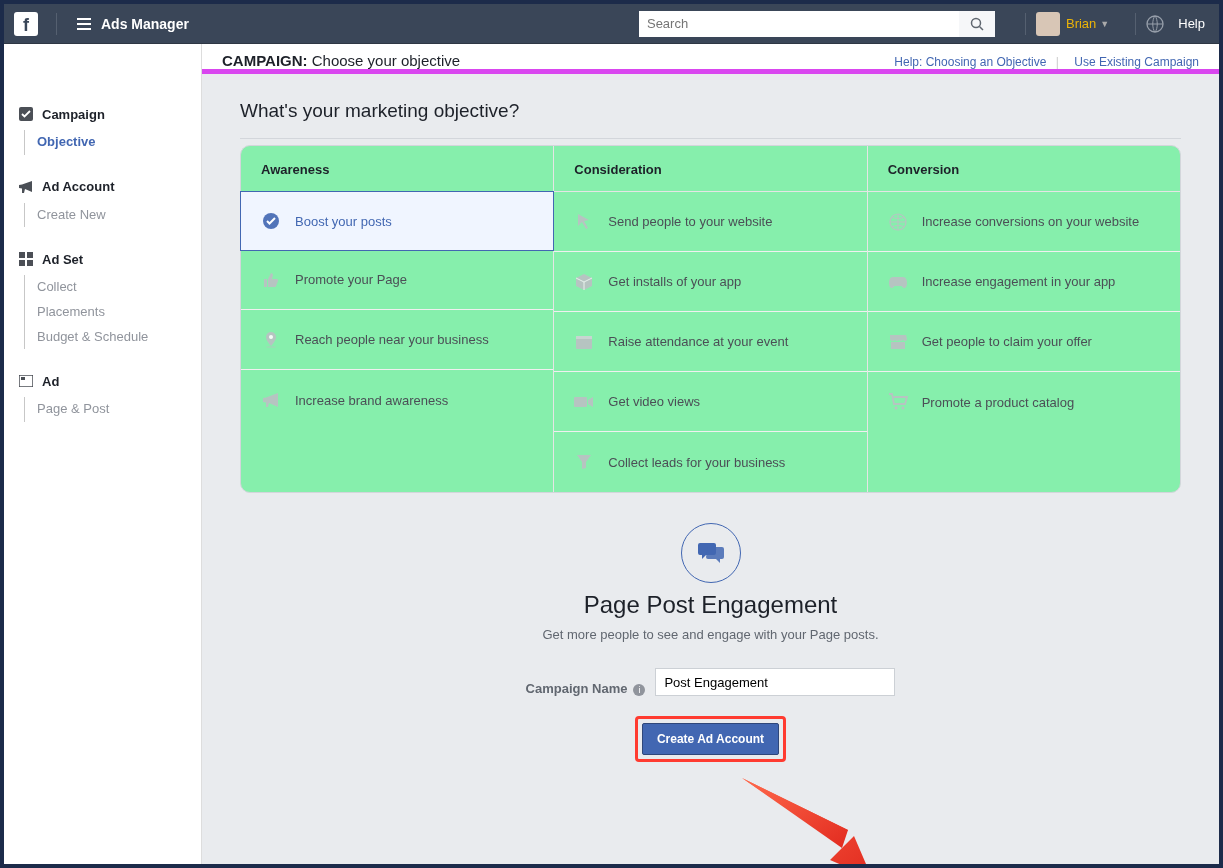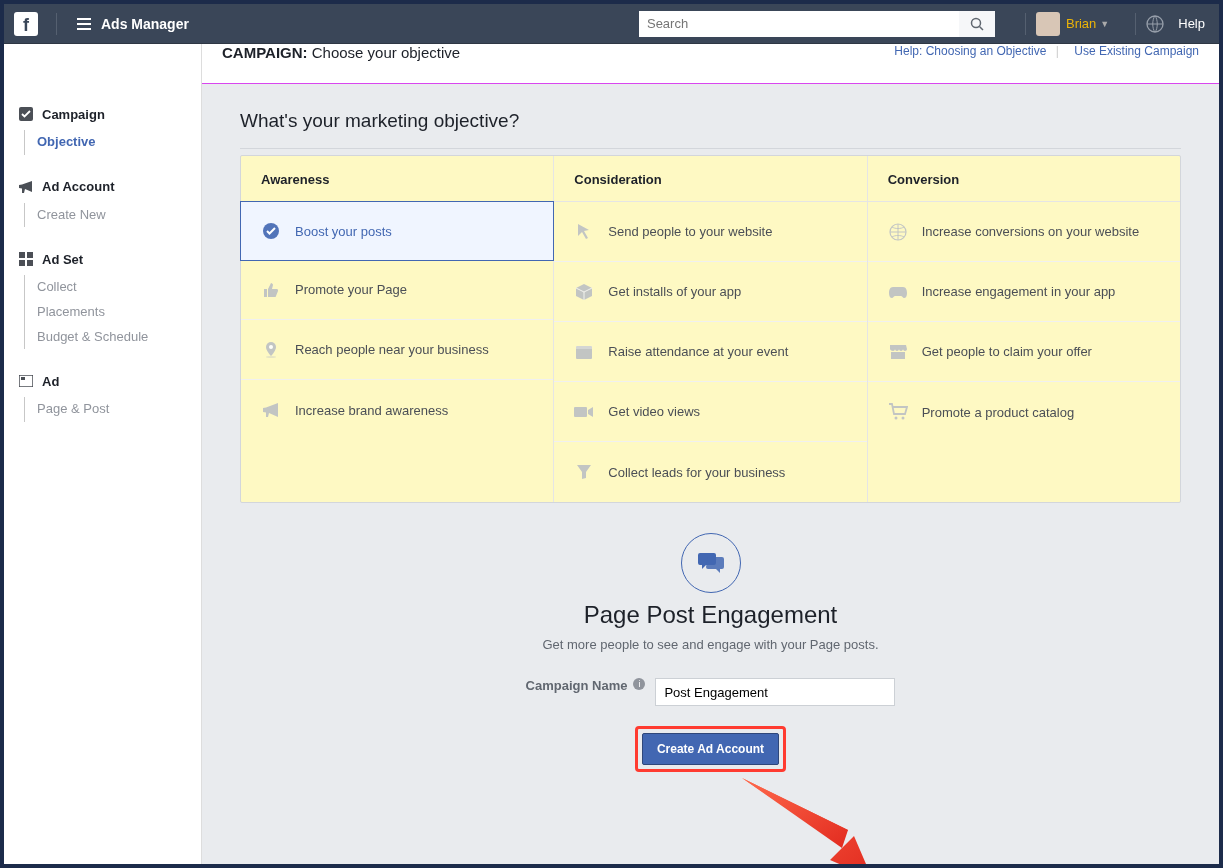--- a/index.html
+++ b/index.html
@@ -21,43 +21,43 @@
 .vdiv{width:1px;height:22px;background:#556070;margin:0 10px}
 .body{display:flex;flex:1;overflow:hidden}
 .sidebar{width:198px;border-right:1px solid #ddd;background:#fff;padding-top:48px}
 .sb-section{padding:14px 14px 10px 14px}
 .sb-head{display:flex;align-items:center;font-weight:bold;color:#1d2129;margin-bottom:8px}
 .sb-icon{width:16px;height:16px;margin-right:8px;display:inline-flex;align-items:center;justify-content:center;color:#4b4f56}
 .sb-sub{margin-left:6px;padding-left:12px;border-left:1px solid #c7c7c7;color:#90949c;line-height:1.9}
 .sb-sub div{cursor:pointer}
 .sb-sub .active{color:#4267b2;font-weight:bold}
 .main{flex:1;background:#e9ebee;overflow:auto;position:relative}
-.page-head{background:#fff;border-bottom:1px solid #d946ef;height:40px;display:flex;align-items:flex-start;padding:0 20px}
+.page-head{background:#fff;border-bottom:5px solid #d946ef;height:30px;display:flex;align-items:flex-end;padding:0 20px}
 .ph-title{font-size:15px}
 .ph-title b{font-weight:bold}
 .ph-links{margin-left:auto;font-size:12px}
 .ph-links a{color:#4267b2;text-decoration:none;margin-left:6px}
 .ph-sep{color:#ccc;margin:0 6px}
 .content{padding:26px 38px 40px 38px}
 .question{font-size:19px;color:#1d2129;margin-bottom:16px}
 .hr{border:none;border-top:1px solid #d3d6db;margin-bottom:0}
-.grid{display:flex;border:1px solid #d3d6db;border-radius:2px;background:#fef9c3;margin-top:6px}
+.grid{display:flex;border:1px solid #d3d6db;border-radius:10px;background:#86efac;margin-top:6px}
 .col{flex:1;border-right:1px solid #e5e5e5}
 .col:last-child{border-right:none}
 .col-head{padding:16px 20px 14px 20px;font-weight:bold;border-bottom:1px solid #e5e5e5;font-size:13px}
 .cell{display:flex;align-items:center;height:60px;padding:8px 20px;border-bottom:1px solid #f0f0f0;cursor:pointer;color:#4b4f56}
 .cell:last-child{border-bottom:none}
 .cell-icon{width:20px;height:20px;margin-right:14px;color:#bcc0c4;opacity:.9;display:flex;align-items:center;justify-content:center}
 .cell.selected{border:1px solid #4267b2;background:#f0f5ff;color:#4267b2;margin:-1px}
 .cell.selected .cell-icon{color:#4267b2}
 .summary{margin-top:30px;text-align:center}
 .sum-icon{width:60px;height:60px;border:1px solid #4267b2;border-radius:50%;display:inline-flex;align-items:center;justify-content:center;color:#4267b2;margin-bottom:8px}
 .sum-title{font-size:24px;color:#1d2129;margin-bottom:8px;font-weight:400}
 .sum-desc{color:#616770;margin-bottom:26px}
-.name-row{display:inline-flex;align-items:flex-start}
+.name-row{display:inline-flex;align-items:flex-end}
 .name-label{font-weight:bold;color:#616770;margin-right:6px}
 .info-icon{width:12px;height:12px;border-radius:50%;background:#90949c;color:#fff;font-size:9px;display:inline-flex;align-items:center;justify-content:center;margin-right:10px}
 .name-input{width:240px;height:28px;border:1px solid #ccd0d5;padding:0 8px;font-size:13px}
 .cta-wrap{margin-top:20px;display:inline-block;border:3px solid #ff3b30;border-radius:4px;padding:4px}
 .cta{background:#4267b2;color:#fff;border:1px solid #2f477a;border-radius:2px;padding:8px 14px;font-weight:bold;font-size:12px;cursor:pointer}
 .arrow{position:absolute;left:530px;top:724px;pointer-events:none}
 svg{display:block}
 </style>
 </head>
 <body>

